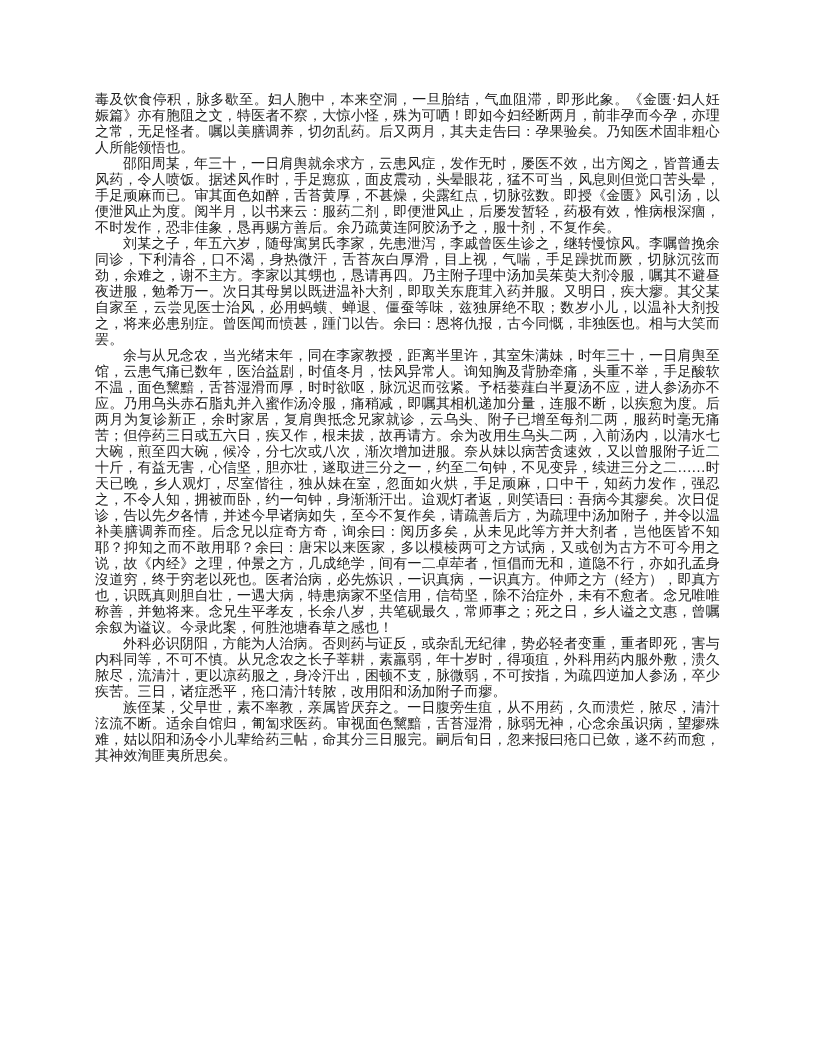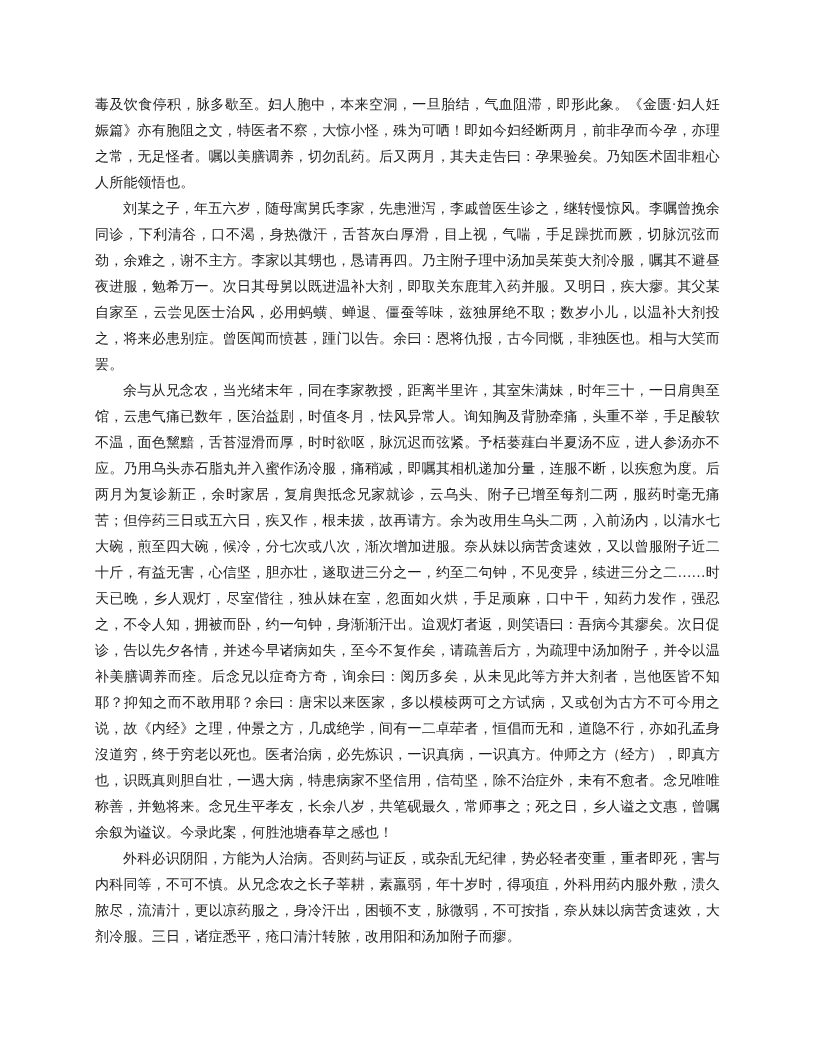--- a/index.html
+++ b/index.html
@@ -19,33 +19,35 @@
       font-family: "Liberation Serif", "DejaVu Serif", serif;
       color: #1c1c1c;
     }
     .textblock {
       width: 625px;
     }
     .textblock p {
       margin: 0;
       padding: 0;
       font-size: 14px;
-      line-height: 26px;
+      line-height: 16px;
       text-indent: 2em;
       text-align: justify;
       letter-spacing: 0.2px;
       word-break: break-all;
     }
     .textblock p.no-indent {
       text-indent: 0;
     }
   </style>
 </head>
 <body>
 
 <div class="page">
   <div class="textblock">
     <p class="no-indent" style="text-indent:0;">毒及饮食停积，脉多歇至。妇人胞中，本来空洞，一旦胎结，气血阻滞，即形此象。《金匮·妇人妊娠篇》亦有胞阻之文，特医者不察，大惊小怪，殊为可哂！即如今妇经断两月，前非孕而今孕，亦理之常，无足怪者。嘱以美膳调养，切勿乱药。后又两月，其夫走告曰：孕果验矣。乃知医术固非粗心人所能领悟也。</p>
+    <p>邵阳周某，年三十，一日肩舆就余求方，云患风症，发作无时，屡医不效，出方阅之，皆普通去风药，令人喷饭。据述风作时，手足瘛疭，面皮震动，头晕眼花，猛不可当，风息则但觉口苦头晕，手足顽麻而已。审其面色如醉，舌苔黄厚，不甚燥，尖露红点，切脉弦数。即授《金匮》风引汤，以便泄风止为度。阅半月，以书来云：服药二剂，即便泄风止，后屡发暂轻，药极有效，惟病根深痼，不时发作，恐非佳象，恳再赐方善后。余乃疏黄连阿胶汤予之，服十剂，不复作矣。</p>
     <p>刘某之子，年五六岁，随母寓舅氏李家，先患泄泻，李戚曾医生诊之，继转慢惊风。李嘱曾挽余同诊，下利清谷，口不渴，身热微汗，舌苔灰白厚滑，目上视，气喘，手足躁扰而厥，切脉沉弦而劲，余难之，谢不主方。李家以其甥也，恳请再四。乃主附子理中汤加吴茱萸大剂冷服，嘱其不避昼夜进服，勉希万一。次日其母舅以既进温补大剂，即取关东鹿茸入药并服。又明日，疾大瘳。其父某自家至，云尝见医士治风，必用蚂蟥、蝉退、僵蚕等味，兹独屏绝不取；数岁小儿，以温补大剂投之，将来必患别症。曾医闻而愤甚，踵门以告。余曰：恩将仇报，古今同慨，非独医也。相与大笑而罢。</p>
     <p>余与从兄念农，当光绪末年，同在李家教授，距离半里许，其室朱满妹，时年三十，一日肩舆至馆，云患气痛已数年，医治益剧，时值冬月，怯风异常人。询知胸及背胁牵痛，头重不举，手足酸软不温，面色黧黯，舌苔湿滑而厚，时时欲呕，脉沉迟而弦紧。予栝蒌薤白半夏汤不应，进人参汤亦不应。乃用乌头赤石脂丸并入蜜作汤冷服，痛稍减，即嘱其相机递加分量，连服不断，以疾愈为度。后两月为复诊新正，余时家居，复肩舆抵念兄家就诊，云乌头、附子已增至每剂二两，服药时毫无痛苦；但停药三日或五六日，疾又作，根未拔，故再请方。余为改用生乌头二两，入前汤内，以清水七大碗，煎至四大碗，候冷，分七次或八次，渐次增加进服。奈从妹以病苦贪速效，又以曾服附子近二十斤，有益无害，心信坚，胆亦壮，遂取进三分之一，约至二句钟，不见变异，续进三分之二……时天已晚，乡人观灯，尽室偕往，独从妹在室，忽面如火烘，手足顽麻，口中干，知药力发作，强忍之，不令人知，拥被而卧，约一句钟，身渐渐汗出。迨观灯者返，则笑语曰：吾病今其瘳矣。次日促诊，告以先夕各情，并述今早诸病如失，至今不复作矣，请疏善后方，为疏理中汤加附子，并令以温补美膳调养而痊。后念兄以症奇方奇，询余曰：阅历多矣，从未见此等方并大剂者，岂他医皆不知耶？抑知之而不敢用耶？余曰：唐宋以来医家，多以模棱两可之方试病，又或创为古方不可今用之说，故《内经》之理，仲景之方，几成绝学，间有一二卓荦者，恒倡而无和，道隐不行，亦如孔孟身沒道穷，终于穷老以死也。医者治病，必先炼识，一识真病，一识真方。仲师之方（经方），即真方也，识既真则胆自壮，一遇大病，特患病家不坚信用，信苟坚，除不治症外，未有不愈者。念兄唯唯称善，并勉将来。念兄生平孝友，长余八岁，共笔砚最久，常师事之；死之日，乡人谥之文惠，曾嘱余叙为谥议。今录此案，何胜池塘春草之感也！</p>
-    <p>外科必识阴阳，方能为人治病。否则药与证反，或杂乱无纪律，势必轻者变重，重者即死，害与内科同等，不可不慎。从兄念农之长子莘耕，素羸弱，年十岁时，得项疽，外科用药内服外敷，溃久脓尽，流清汁，更以凉药服之，身冷汗出，困顿不支，脉微弱，不可按指，奈从妹以病苦贪速效，大剂冷服。三日，诸症悉平，疮口清汁转脓，改用阳和汤加附子而瘳。</p>
+    <p>外科必识阴阳，方能为人治病。否则药与证反，或杂乱无纪律，势必轻者变重，重者即死，害与内科同等，不可不慎。从兄念农之长子莘耕，素羸弱，年十岁时，得项疽，外科用药内服外敷，溃久脓尽，流清汁，更以凉药服之，身冷汗出，困顿不支，脉微弱，不可按指，为疏四逆加人参汤，卒少疾苦。三日，诸症悉平，疮口清汁转脓，改用阳和汤加附子而瘳。</p>
+    <p>族侄某，父早世，素不率教，亲属皆厌弃之。一日腹旁生疽，从不用药，久而溃烂，脓尽，清汁泫流不断。适余自馆归，匍匐求医药。审视面色黧黯，舌苔湿滑，脉弱无神，心念余虽识病，望瘳殊难，姑以阳和汤令小儿辈给药三帖，命其分三日服完。嗣后旬日，忽来报曰疮口已敛，遂不药而愈，其神效洵匪夷所思矣。</p>
   </div>
 </div>
 
 </body></html>

